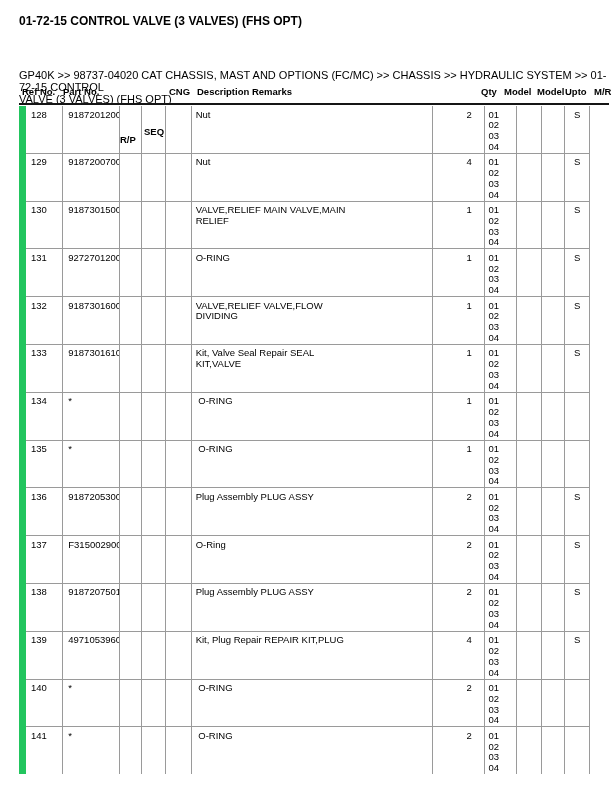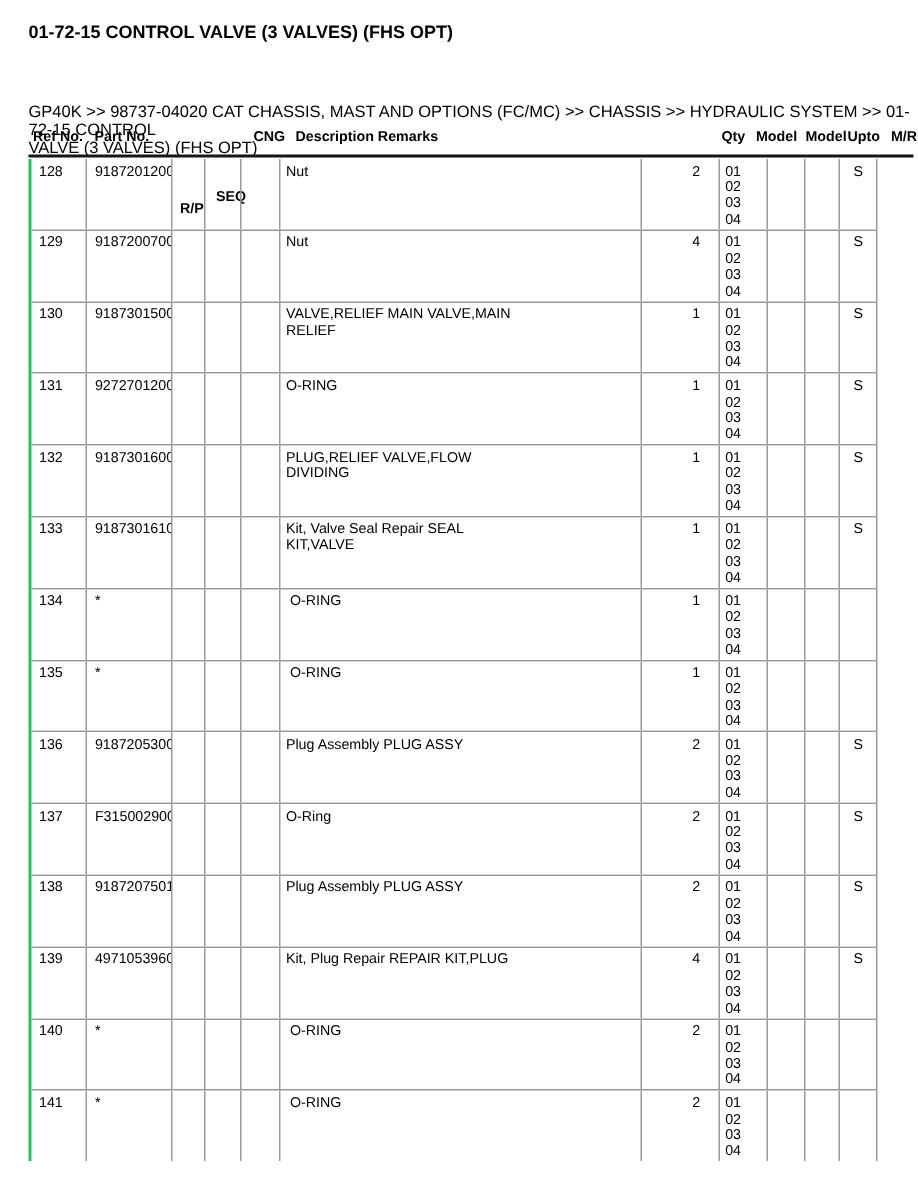--- a/index.html
+++ b/index.html
@@ -21,21 +21,21 @@
   .thead{
     position:absolute;left:19px;top:86px;display:flex;
     font-size:9.5px;font-weight:bold;line-height:11px;
   }
   .thead .hc{box-sizing:border-box;white-space:nowrap;overflow:visible;}
   .rule{
     position:absolute;left:19px;top:103px;width:590px;height:2px;background:#151515;
   }
   .tbl{
     position:absolute;left:19px;top:106px;width:564px;
-    border-left:2px solid #22c55e;
+    border-left:7px solid #22c55e;
   }
   .row{display:flex;height:46.8px;border-bottom:1px solid #9a9a9a;}
   .row:last-child{border-bottom:none;}
   .cell{
     box-sizing:border-box;border-right:1px solid #9a9a9a;
     font-size:9.5px;line-height:10.8px;padding-top:3.5px;
     white-space:pre-wrap;overflow:hidden;
   }
   
   .c0{width:39px;}  .c1{width:60px;}  .c2{width:23px;}  .c3{width:25px;}
@@ -140,21 +140,21 @@
       <div class="cell c8"></div>
       <div class="cell c9"></div>
       <div class="cell c10">S</div>
     </div>
     <div class="row">
       <div class="cell c0">132</div>
       <div class="cell c1">9187301600</div>
       <div class="cell c2"></div>
       <div class="cell c3"></div>
       <div class="cell c4"></div>
-      <div class="cell c5">PLUG,RELIEF VALVE,FLOW
+      <div class="cell c5">VALVE,RELIEF VALVE,FLOW
 DIVIDING</div>
       <div class="cell c6">1</div>
       <div class="cell c7">01
 02
 03
 04</div>
       <div class="cell c8"></div>
       <div class="cell c9"></div>
       <div class="cell c10">S</div>
     </div>

